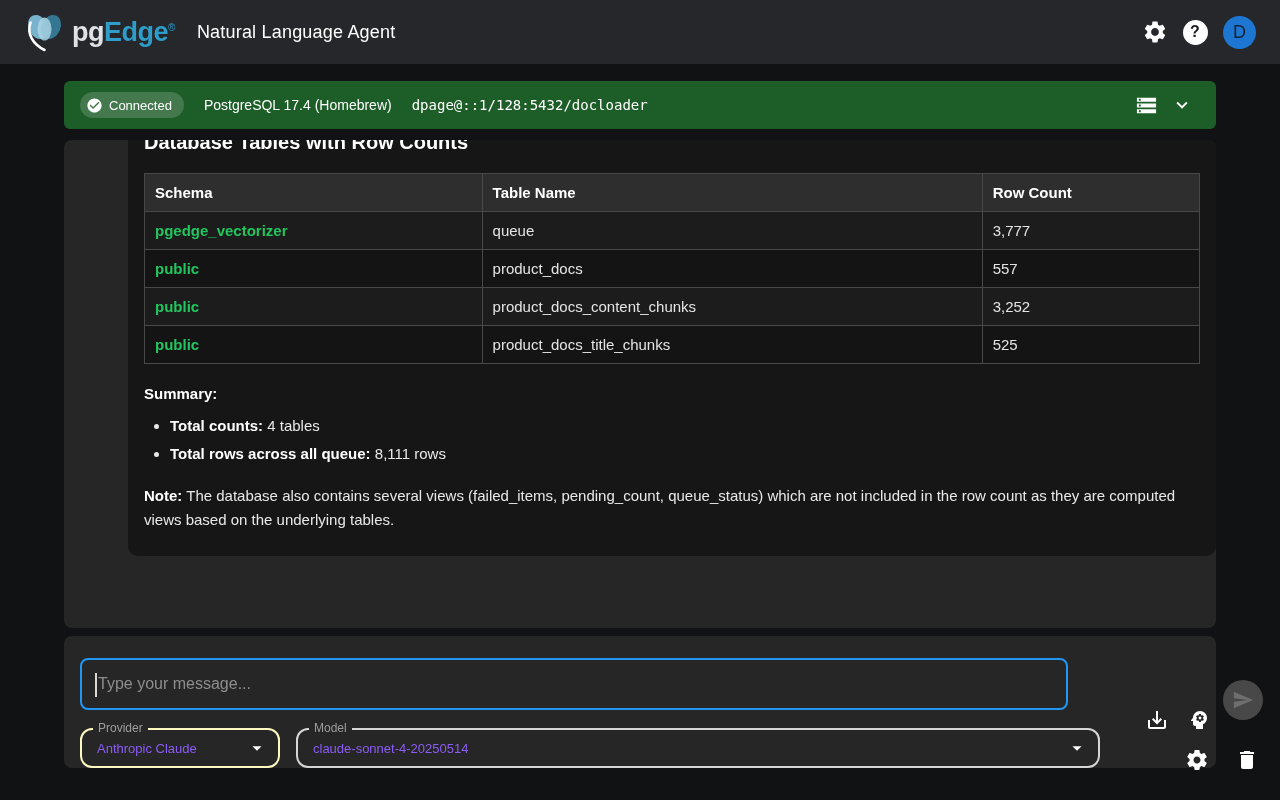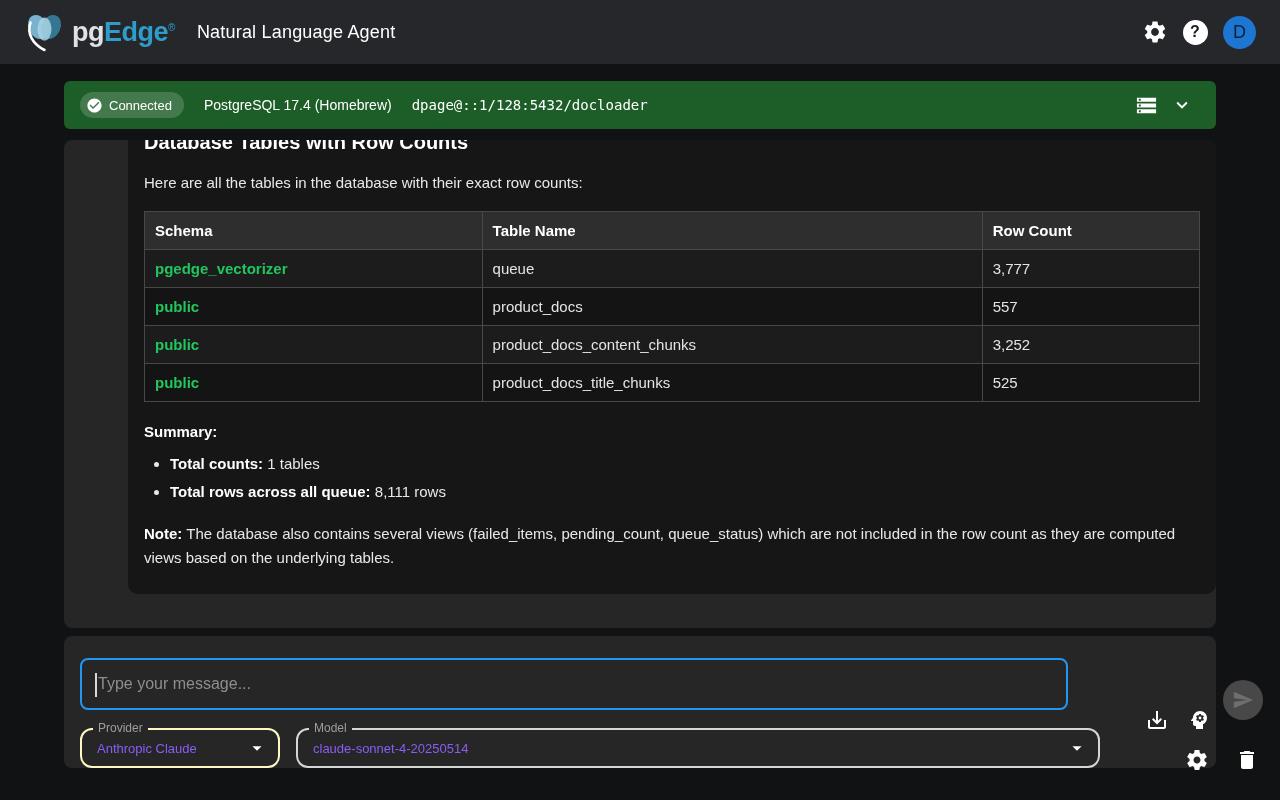--- a/index.html
+++ b/index.html
@@ -126,21 +126,20 @@
         <svg width="22" height="22" viewBox="0 0 24 24" fill="#ffffff">
             <path d="M16.59 8.59L12 13.17 7.41 8.59 6 10l6 6 6-6z"></path>
           </svg>
       </span>
     </button>
   </div>
 
   <div class="chat-area">
     <div class="message-card">
       <div class="msg-heading">Database Tables with Row Counts</div>
-      <p class="msg-intro">Here are all the tables in the database with their exact row counts:</p>
 
       <table class="dbtable">
         <colgroup>
             <col class="c1">
             <col class="c2">
             <col class="c3">
           </colgroup>
         <thead>
           <tr>
             <th>Schema</th>
@@ -167,21 +166,21 @@
           <tr>
             <td class="schema">public</td>
             <td>product_docs_title_chunks</td>
             <td>525</td>
           </tr>
         </tbody>
       </table>
 
       <div class="msg-summary">Summary:</div>
       <ul class="msg-list">
-        <li><b>Total counts:</b><span> 1 tables</span></li>
+        <li><b>Total counts:</b><span> 4 tables</span></li>
         <li><b>Total rows across all queue:</b><span> 8,111 rows</span></li>
       </ul>
       <p class="msg-note"><b>Note:</b><span> The database also contains several views (failed_items, pending_count, queue_status) which are not included in the row count as they are computed views based on the underlying tables.</span></p>
     </div>
   </div>
 
   <div class="composer">
     <div class="input-wrap">
       <div class="caret"></div>
       <input type="text" placeholder="Type your message..." style="">

